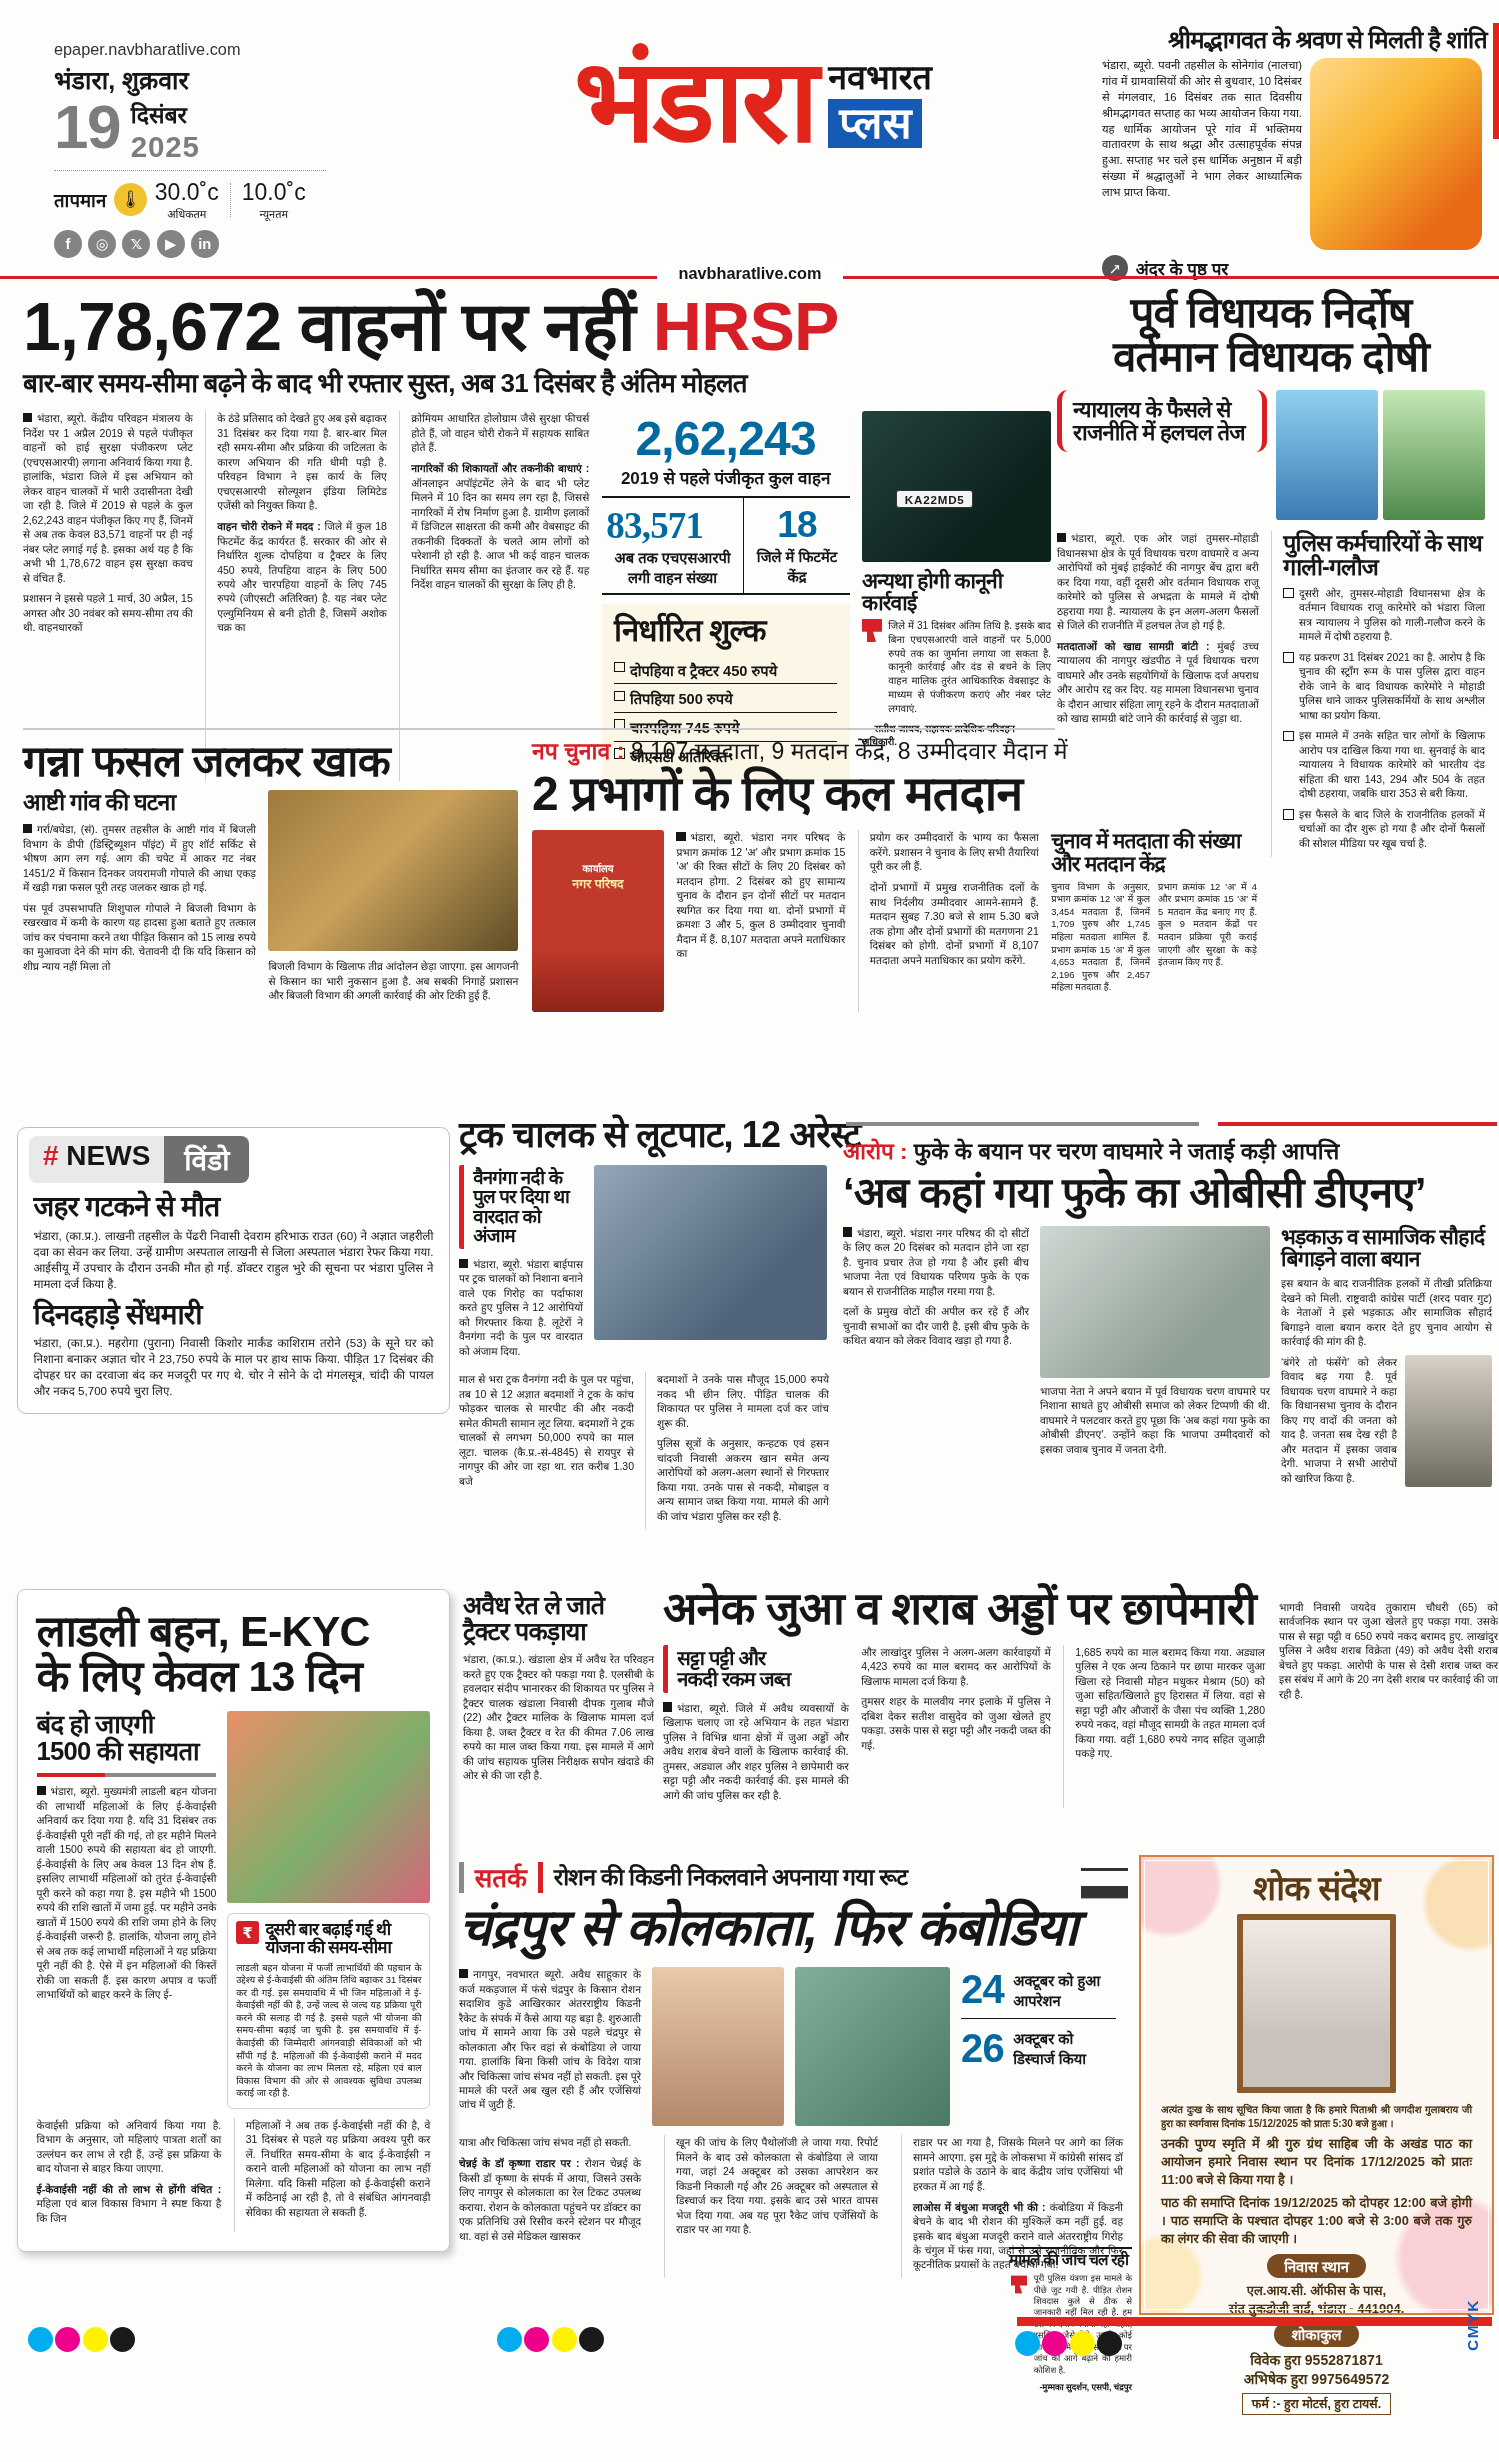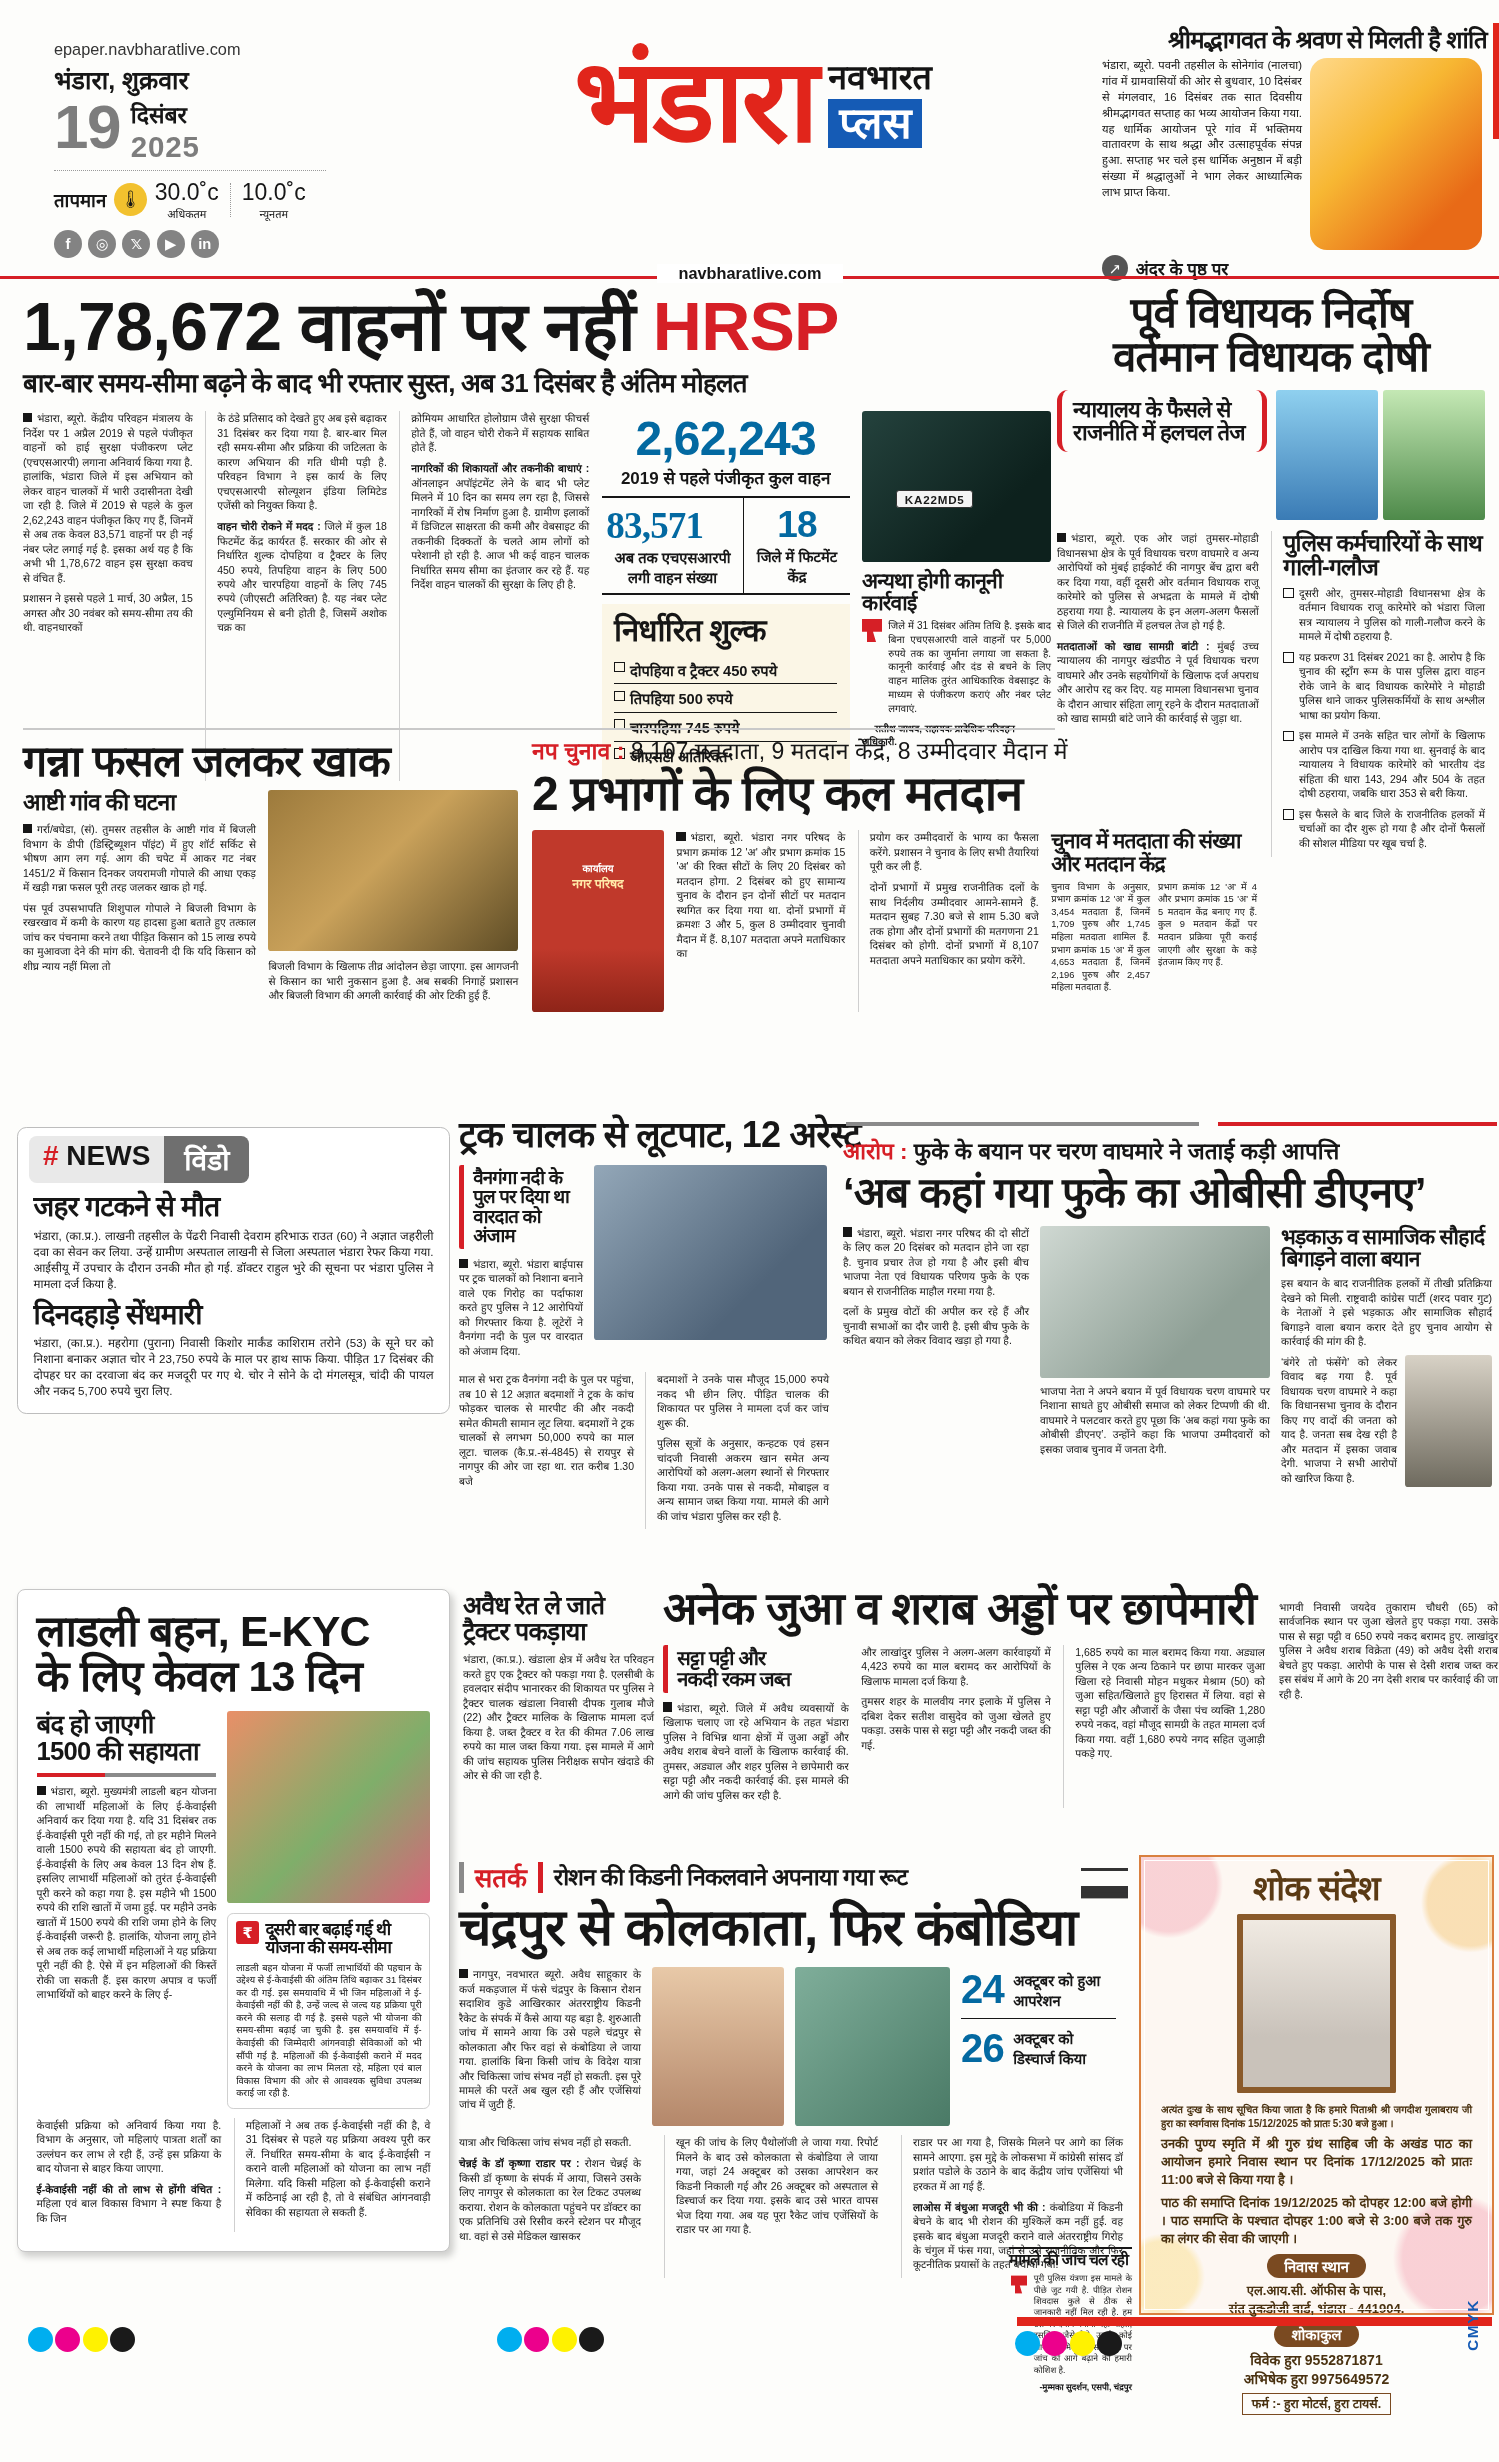--- a/index.html
+++ b/index.html
@@ -417,21 +417,21 @@
   </div>
 
   <div class="abs" style="left:459px;top:1859px;width:669px;">
     <div class="flex" style="align-items:center;">
       <span style="width:4.7px;height:31px;background:#8a8a8a;margin-right:11px;"></span>
       <span class="bold red" style="font-size:26px;">सतर्क</span>
       <span style="width:4.7px;height:31px;background:#d61f26;margin:0 11px;"></span>
       <span class="hl" style="font-size:23px;">रोशन की किडनी निकलवाने अपनाया गया रूट</span>
       <span style="margin-left:auto;width:47px;border-top:3.1px solid #333;box-shadow:0 6.2px 0 #333,0 12.4px 0 #333;height:15.5px;"></span>
     </div>
-    <div class="hl" style="font-size:51px;margin-top:6.2px;">चंद्रपुर से कोलकाता, फिर कंबोडिया</div>
+    <div class="hl" style="font-size:51px;margin-top:6.2px;font-style:italic;">चंद्रपुर से कोलकाता, फिर कंबोडिया</div>
     <div class="flex" style="margin-top:12.4px;gap:11px;">
       <div class="bodytxt jt" style="width:182px;">
         <p><span class="blksq"></span><span>नागपुर, नवभारत ब्यूरो. अवैध साहूकार के कर्ज मकड़जाल में फंसे चंद्रपुर के किसान रोशन सदाशिव कुडे आखिरकार अंतरराष्ट्रीय किडनी रैकेट के संपर्क में कैसे आया यह बड़ा है. शुरुआती जांच में सामने आया कि उसे पहले चंद्रपुर से कोलकाता और फिर वहां से कंबोडिया ले जाया गया. हालांकि बिना किसी जांच के विदेश यात्रा और चिकित्सा जांच संभव नहीं हो सकती. इस पूरे मामले की परतें अब खुल रही हैं और एजेंसियां जांच में जुटी हैं.</span></p>
       </div>
       <div class="ph" style="width:132px;height:159px;background:linear-gradient(180deg,#e8c9a8,#b4876a);"></div>
       <div class="ph" style="width:155px;height:159px;background:linear-gradient(135deg,#7fae9a,#4a7a66);"></div>
       <div style="width:155px;">
         <div class="flex" style="align-items:center;gap:9.3px;border-bottom:1.6px solid #161616;padding-bottom:6.2px;">
           <span class="statnum" style="font-size:40px;">24</span>
           <span class="bold" style="font-size:14.7px;">अक्टूबर को हुआ आपरेशन</span>

